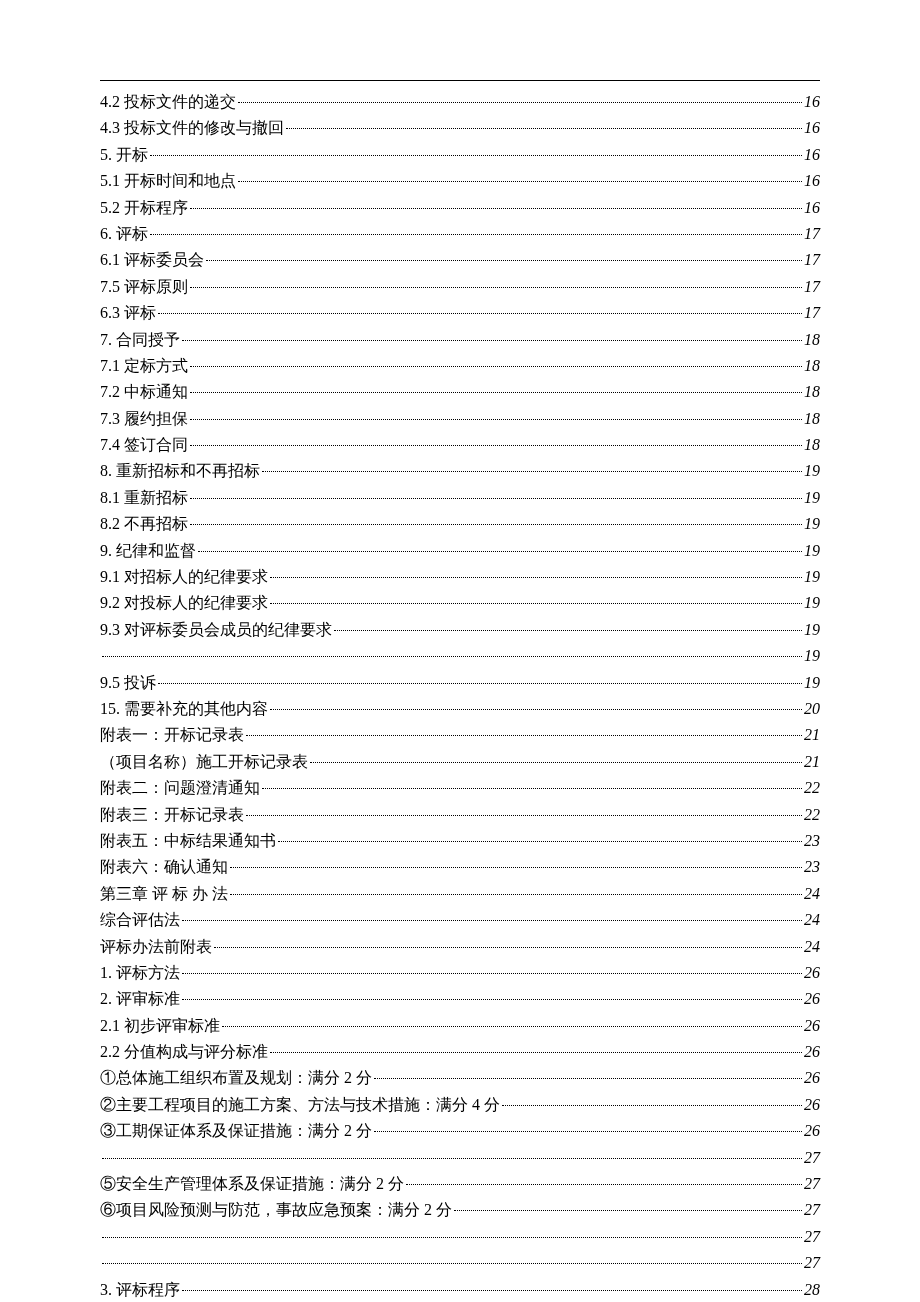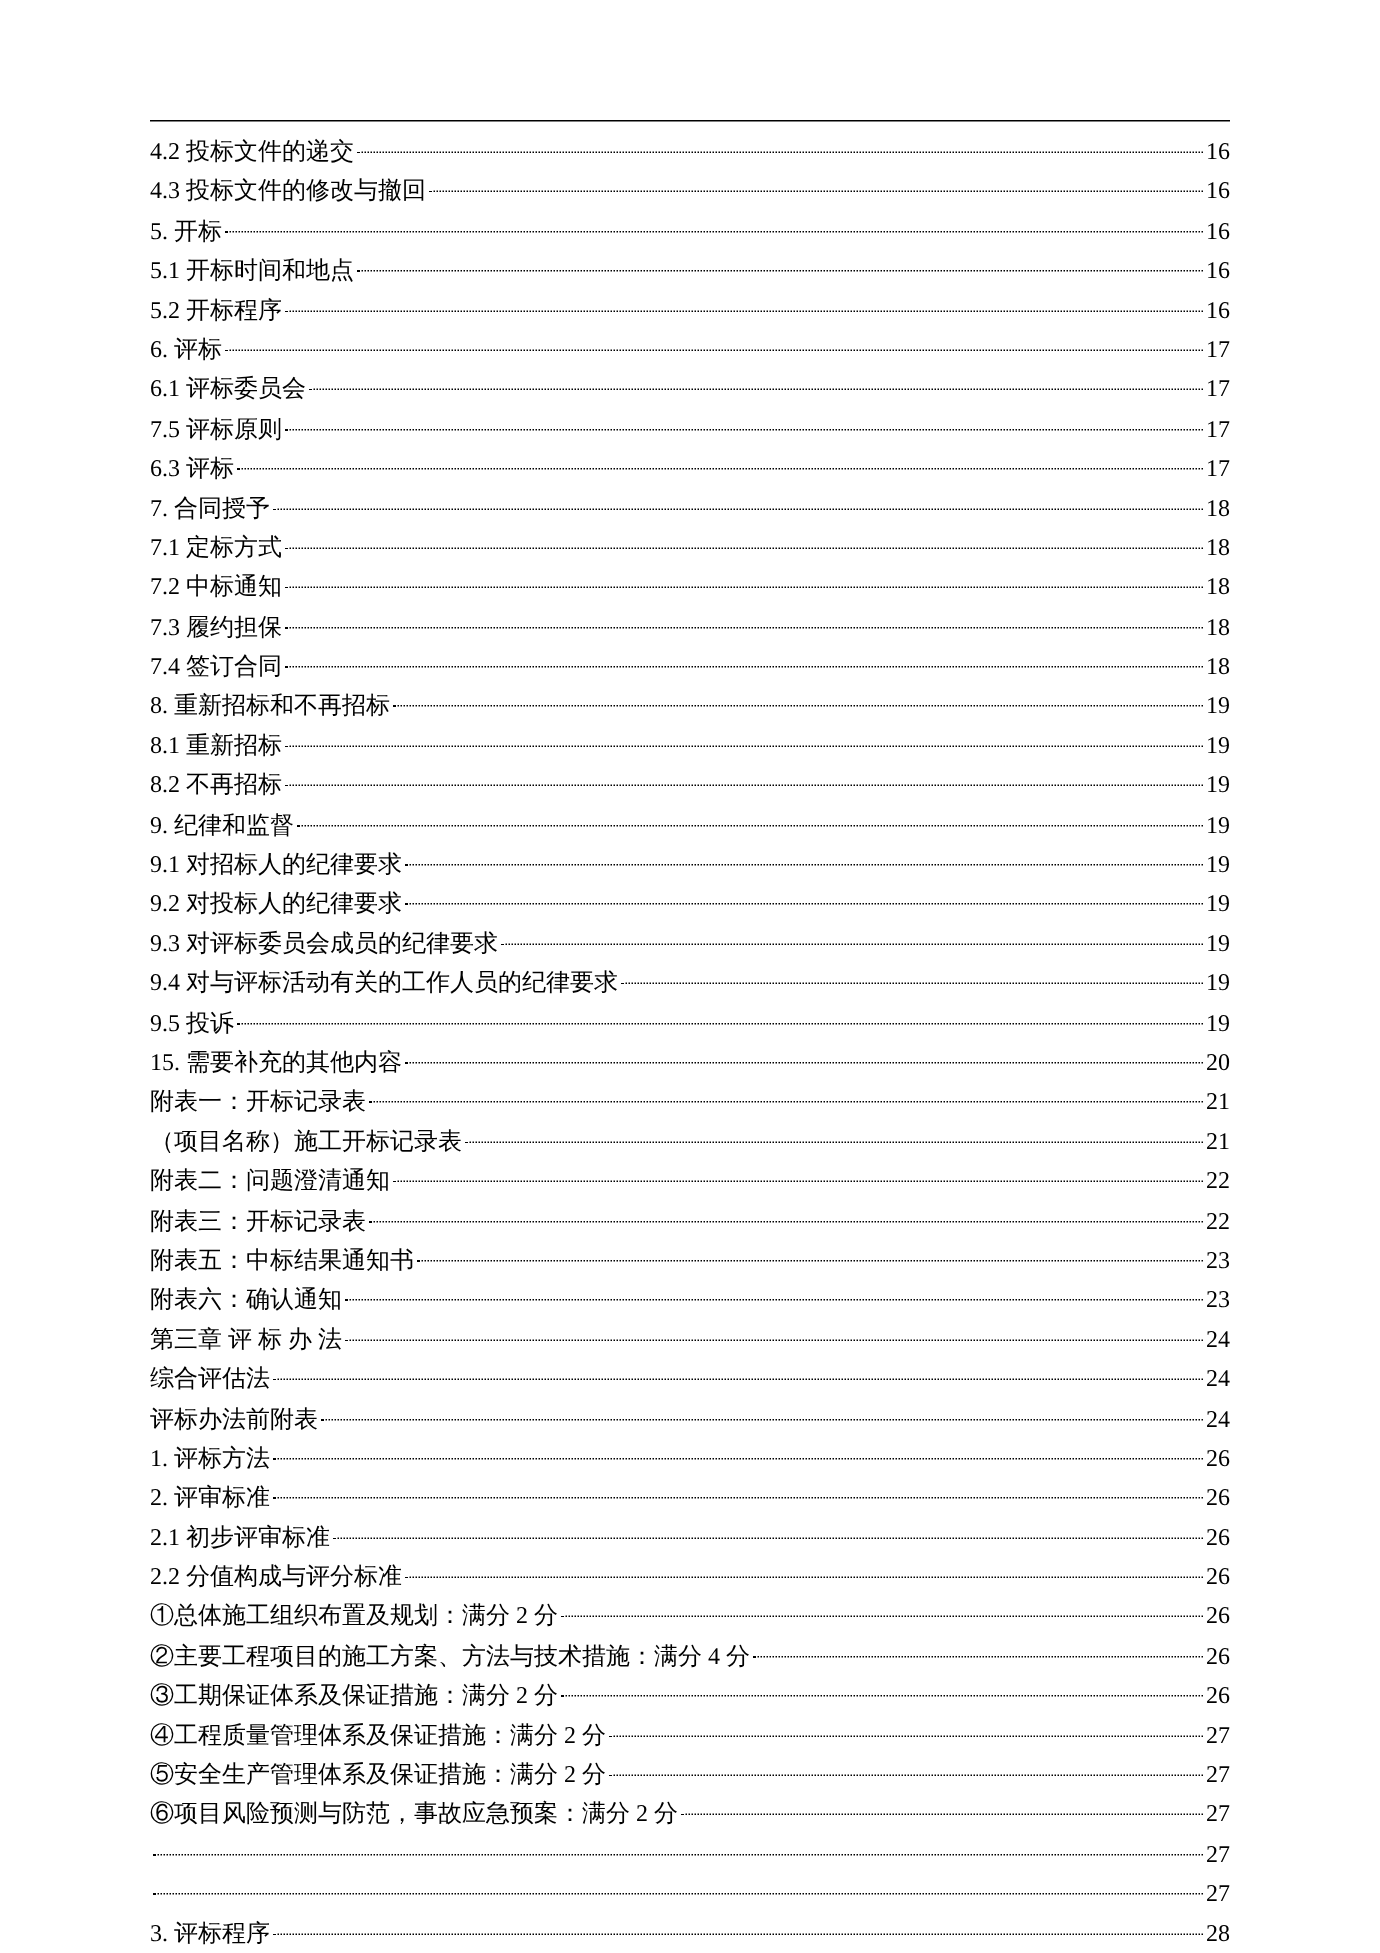--- a/index.html
+++ b/index.html
@@ -32,20 +32,21 @@
     .toc-dots {
       flex: 1;
       border-bottom: 1px dotted #000;
       margin: 0 2px;
       position: relative;
       top: -4px;
       min-width: 10px;
     }
     .toc-page {
       flex-shrink: 0;
+      font-style: italic;
     }
   </style>
 </head>
 <body>
 
 <div class="toc-container" id="toc-root">
 <div class="toc-entry">
       <span class="toc-label">4.2 投标文件的递交</span>
       <span class="toc-dots"></span>
       <span class="toc-page">16</span>
@@ -144,21 +145,20 @@
       <span class="toc-label">9.2 对投标人的纪律要求</span>
       <span class="toc-dots"></span>
       <span class="toc-page">19</span>
     </div>
     <div class="toc-entry">
       <span class="toc-label">9.3 对评标委员会成员的纪律要求</span>
       <span class="toc-dots"></span>
       <span class="toc-page">19</span>
     </div>
     <div class="toc-entry">
-      <span class="toc-label">9.4 对与评标活动有关的工作人员的纪律要求</span>
       <span class="toc-dots"></span>
       <span class="toc-page">19</span>
     </div>
     <div class="toc-entry">
       <span class="toc-label">9.5 投诉</span>
       <span class="toc-dots"></span>
       <span class="toc-page">19</span>
     </div>
     <div class="toc-entry">
       <span class="toc-label">15. 需要补充的其他内容</span>
@@ -239,21 +239,20 @@
       <span class="toc-label">②主要工程项目的施工方案、方法与技术措施：满分 4 分</span>
       <span class="toc-dots"></span>
       <span class="toc-page">26</span>
     </div>
     <div class="toc-entry">
       <span class="toc-label">③工期保证体系及保证措施：满分 2 分</span>
       <span class="toc-dots"></span>
       <span class="toc-page">26</span>
     </div>
     <div class="toc-entry">
-      <span class="toc-label">④工程质量管理体系及保证措施：满分 2 分</span>
       <span class="toc-dots"></span>
       <span class="toc-page">27</span>
     </div>
     <div class="toc-entry">
       <span class="toc-label">⑤安全生产管理体系及保证措施：满分 2 分</span>
       <span class="toc-dots"></span>
       <span class="toc-page">27</span>
     </div>
     <div class="toc-entry">
       <span class="toc-label">⑥项目风险预测与防范，事故应急预案：满分 2 分</span>

